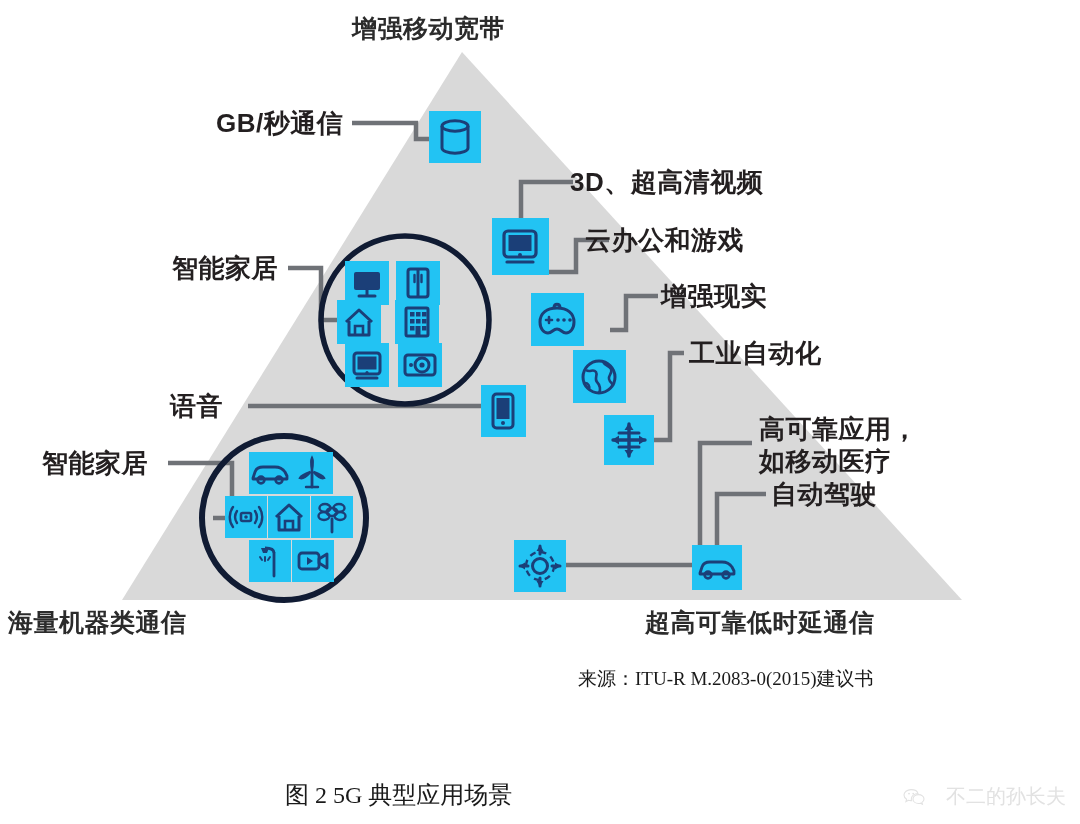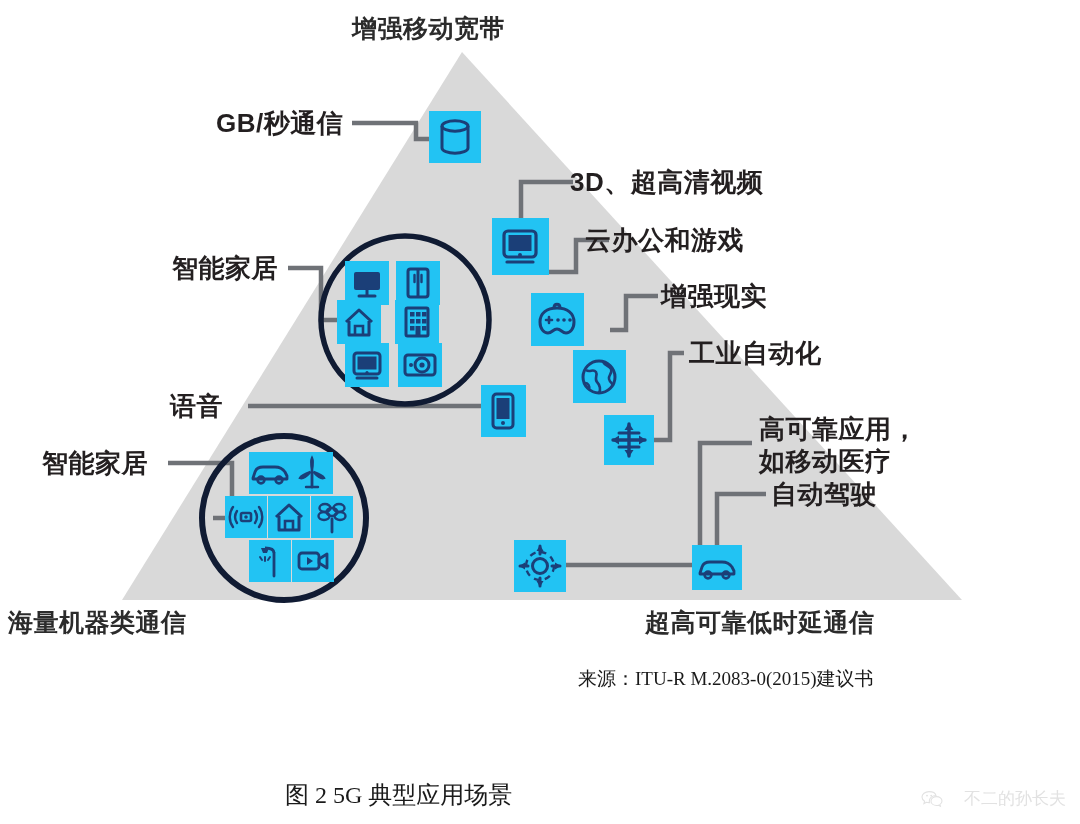--- a/index.html
+++ b/index.html
@@ -66,21 +66,21 @@
     white-space: pre;
   }
   .watermark {
     position: absolute;
     right: 14px;
     bottom: 14px;
     display: flex;
     align-items: center;
     gap: 21px;
     color: #e2e2e2;
-    font-size: 17px;
+    font-size: 20px;
     font-family: "Liberation Sans", "DejaVu Sans", sans-serif;
     white-space: pre;
   }
   .watermark svg { display: block; }
 </style>
 </head>
 <body>
 
 <div id="page">
   <div class="stage">

